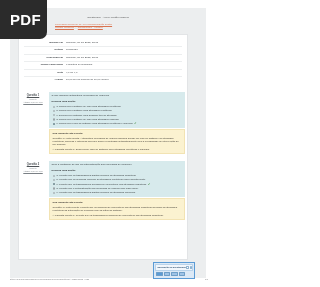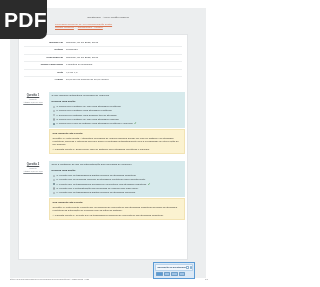--- a/index.html
+++ b/index.html
@@ -310,21 +310,21 @@
     width: 47px; height: 39px;
     background: #2b2b2b;
     border-bottom-right-radius: 7px;
     display: flex;
     align-items: center;
     justify-content: center;
   }
   .pdf-badge-text {
     font-family: "Liberation Sans", sans-serif;
     font-weight: bold;
-    font-size: 21px;
+    font-size: 15px;
     color: #ffffff;
     letter-spacing: 0.3px;
     padding-left: 4px;
   }
 </style>
 </head>
 <body>
 
 <div id="page">
 

